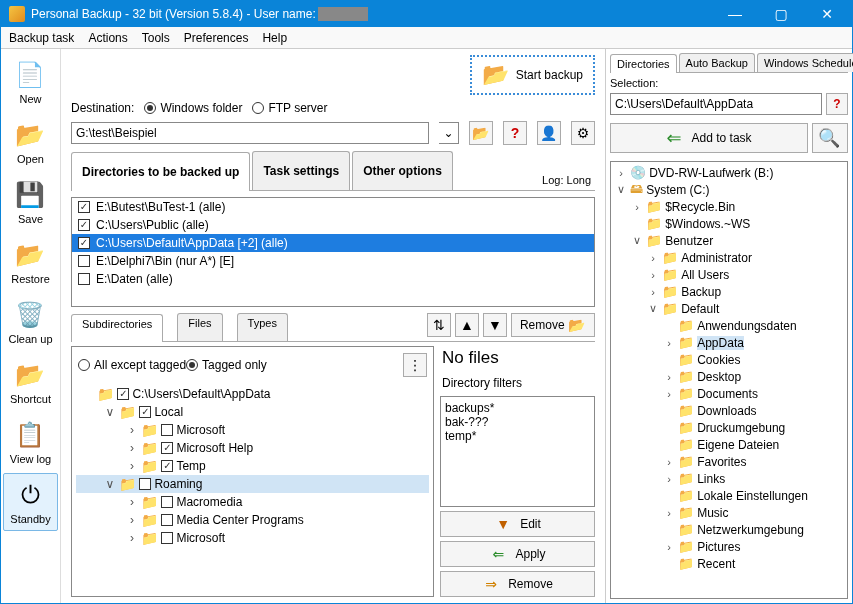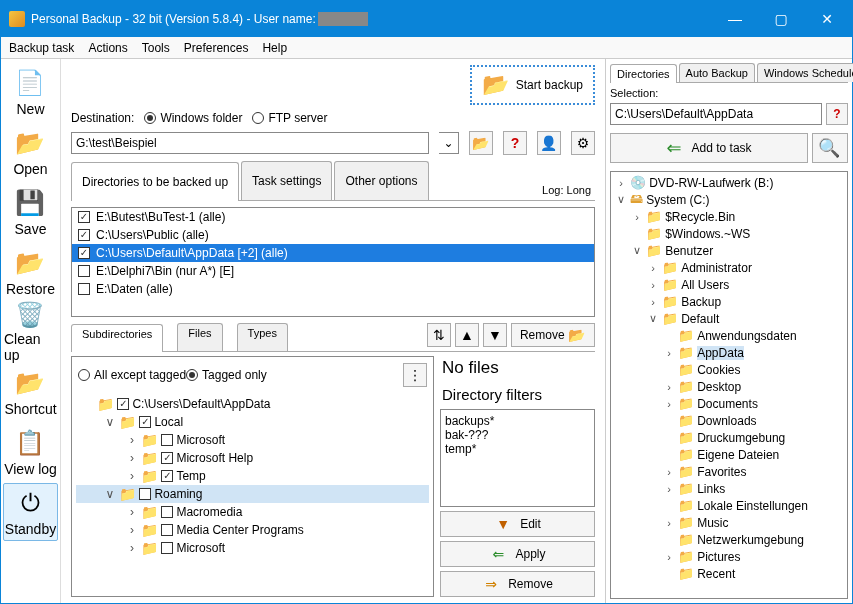--- a/index.html
+++ b/index.html
@@ -1,47 +1,47 @@
 <!DOCTYPE html>
 <html><head>
 <meta charset="utf-8">
 <style>
 * { box-sizing: border-box; margin: 0; padding: 0; font-family: "Segoe UI", Tahoma, sans-serif; font-size: 12px; }
 body { background: #fff; }
 .window { width: 853px; height: 604px; border: 1px solid #0a84d8; display: flex; flex-direction: column; }
-.titlebar { height: 36px; background: #0a84d8; color: #fff; display: flex; align-items: center; padding: 0 2px 0 8px; }
+.titlebar { height: 26px; background: #0a84d8; color: #fff; display: flex; align-items: center; padding: 0 2px 0 8px; }
 .titlebar .icon { width: 16px; height: 16px; margin-right: 6px; background: linear-gradient(135deg,#f5c542,#e08b1e); border-radius: 2px; }
 .titlebar .title { flex: 1; font-size: 12px; }
 .titlebar .user-redact { background: #888; width: 50px; height: 14px; display: inline-block; vertical-align: middle; margin-left: 2px; }
 .titlebar .winbtn { width: 46px; height: 30px; display: flex; align-items: center; justify-content: center; color: #fff; font-size: 14px; }
 .menubar { height: 22px; border-bottom: 1px solid #ccc; display: flex; align-items: center; padding: 0 8px; gap: 14px; background: #f9f9f9; }
 .menubar span { font-size: 12px; }
 .body { flex: 1; display: flex; min-height: 0; }
 .sidebar { width: 60px; background: #fff; border-right: 1px solid #ddd; display: flex; flex-direction: column; padding: 4px 2px; gap: 2px; }
 .sidebar .sbtn { display: flex; flex-direction: column; align-items: center; justify-content: center; height: 58px; border: 1px solid transparent; border-radius: 2px; cursor: pointer; }
 .sidebar .sbtn.active { border: 1px solid #7ab8e6; background: #e3f2fd; }
 .sidebar .sbtn .ico { width: 32px; height: 32px; display: flex; align-items: center; justify-content: center; font-size: 24px; }
-.sidebar .sbtn .lbl { font-size: 14px; margin-top: 2px; }
+.sidebar .sbtn .lbl { font-size: 11px; margin-top: 2px; }
 .main { flex: 1; display: flex; flex-direction: column; min-width: 0; }
 .task-header { padding: 6px 10px 4px 10px; display: flex; flex-direction: column; gap: 3px; }
 .task-header .row { display: flex; align-items: center; gap: 8px; }
 .task-header .bt { font-weight: bold; font-size: 13px; }
 .task-header .info { font-size: 11px; color: #333; }
 .startbtn { margin-left: auto; border: 2px dotted #3a8cd8; padding: 6px 10px; display: flex; align-items: center; gap: 6px; background: #fff; cursor: pointer; height: 40px; }
 .startbtn .ico { font-size: 22px; }
 .dest-row { display: flex; align-items: center; gap: 10px; padding: 2px 10px 6px 10px; }
 .radio { display: flex; align-items: center; gap: 4px; }
 .radio .dot { width: 12px; height: 12px; border: 1px solid #333; border-radius: 50%; display: flex; align-items: center; justify-content: center; }
 .radio .dot.sel::after { content: ""; width: 6px; height: 6px; background: #333; border-radius: 50%; }
 .path-row { display: flex; align-items: center; gap: 10px; padding: 0 10px 6px 10px; }
 .path-row input { flex: 1; height: 22px; border: 1px solid #888; padding: 0 4px; }
 .path-row .dropbtn { width: 20px; height: 22px; border: 1px solid #888; border-left: none; display: flex; align-items: center; justify-content: center; }
 .smallbtn { width: 24px; height: 24px; border: 1px solid #aaa; display: flex; align-items: center; justify-content: center; font-size: 14px; background: #f5f5f5; cursor: pointer; }
 .tabs { display: flex; border-bottom: 1px solid #aaa; margin: 0 10px; align-items: flex-end; }
-.tabs .tab { padding: 12px 10px; border: 1px solid #aaa; border-bottom: none; background: #f0f0f0; margin-right: 2px; border-radius: 3px 3px 0 0; cursor: pointer; }
+.tabs .tab { padding: 12px 10px; border: 1px solid #aaa; border-bottom: none; background: #f0f0f0; margin-right: 2px; border-radius: 3px 3px 0 0; cursor: pointer; font-weight: bold; }
 .tabs .tab.active { background: #fff; position: relative; top: 1px; }
 .tabs .spacer { flex: 1; }
 .tabs .log { font-size: 11px; padding: 4px 4px; }
 .dirlist { border: 1px solid #888; margin: 6px 10px; height: 110px; overflow: hidden; }
 .dirlist .item { display: flex; align-items: center; gap: 6px; padding: 2px 6px; }
 .dirlist .item.sel { background: #1e7de0; color: #fff; }
 .chk { width: 12px; height: 12px; border: 1px solid #333; display: inline-flex; align-items: center; justify-content: center; font-size: 10px; line-height: 1; background: #fff; color: #333; flex-shrink: 0; }
 .subdir-area { margin: 0 10px 6px 10px; flex: 1; display: flex; flex-direction: column; min-height: 0; }
 .subtabs { display: flex; border-bottom: 1px solid #aaa; }
 .subtabs .tab { padding: 3px 10px; border: 1px solid #aaa; border-bottom: none; background: #f0f0f0; margin-right: 14px; border-radius: 3px 3px 0 0; cursor: pointer; font-size: 11px; }
@@ -54,21 +54,21 @@
 .subleft { flex: 1; border: 1px solid #888; display: flex; flex-direction: column; min-height: 0; }
 .radio-row { padding: 6px; display: flex; align-items: center; }
 .tree { flex: 1; overflow: auto; padding: 2px 4px; }
 .tree .node { display: flex; align-items: center; gap: 3px; padding: 1px 0; }
 .tree .exp { width: 12px; text-align: center; color: #555; cursor: pointer; font-size: 12px; }
 .tree .folder { font-size: 14px; }
 .tree .node.sel { background: #d0e4f5; }
 .subright { width: 155px; display: flex; flex-direction: column; gap: 4px; }
 .filterbox { border: 1px solid #888; flex: 1; padding: 4px; font-size: 11px; }
 .subright .nofiles { font-size: 17px; padding: 2px 2px; }
-.subright .dflabel { font-size: 15px; padding: 2px 2px; }
+.subright .dflabel { font-size: 12px; padding: 2px 2px; }
 .actbtn { border: 1px solid #aaa; background: #f5f5f5; height: 26px; display: flex; align-items: center; justify-content: center; gap: 8px; cursor: pointer; }
 .actbtn .ico { font-size: 14px; width: 18px; text-align: center; }
 .rightpanel { width: 247px; border-left: 1px solid #ccc; display: flex; flex-direction: column; padding: 4px; min-width: 0; }
 .rp-tabs { display: flex; border-bottom: 1px solid #aaa; }
 .rp-tabs .tab { padding: 3px 6px; border: 1px solid #aaa; border-bottom: none; background: #f0f0f0; margin-right: 2px; border-radius: 3px 3px 0 0; font-size: 11px; cursor: pointer; white-space: nowrap; }
 .rp-tabs .tab.active { background: #fff; position: relative; top: 1px; }
 .sel-row { padding: 4px 0; font-size: 11px; }
 .sel-input-row { display: flex; gap: 4px; }
 .sel-input-row input { flex: 1; height: 22px; border: 1px solid #888; padding: 0 4px; }
 .qbtn { width: 22px; height: 22px; border: 1px solid #aaa; display: flex; align-items: center; justify-content: center; color: #c00; font-weight: bold; background: #f5f5f5; }

